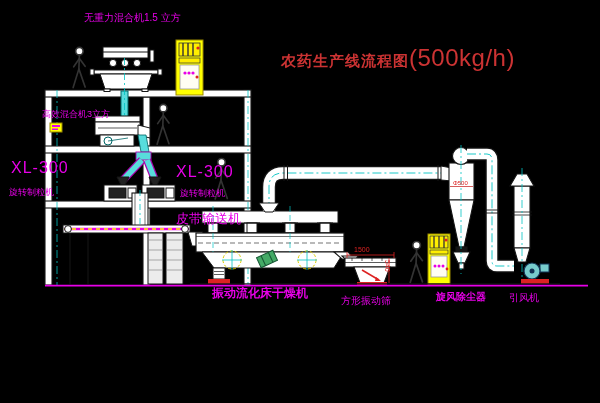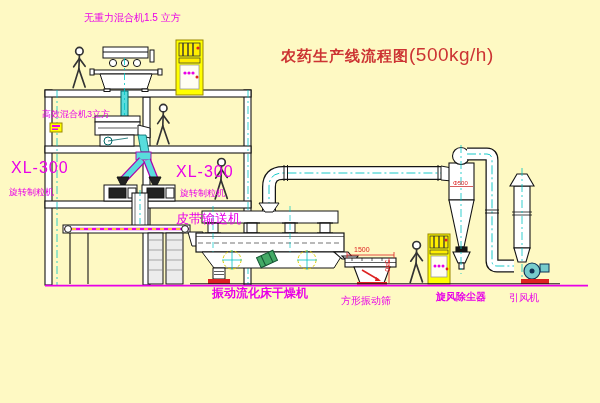--- a/index.html
+++ b/index.html
@@ -1,24 +1,24 @@
 <!DOCTYPE html>
 <html><head>
 <meta charset="utf-8">
 <style>
   html,body{margin:0;padding:0;background:#fff;}
-  .stage{position:relative;width:600px;height:403px;background:#fef9c3;overflow:hidden;
+  .stage{position:relative;width:600px;height:403px;background:#000000;overflow:hidden;
          font-family:"Liberation Sans",sans-serif;}
   .stage svg{position:absolute;left:0;top:0;}
   .lbl{position:absolute;color:#e800e8;white-space:nowrap;line-height:1;
        font-family:"Liberation Sans",sans-serif;}
   .lbl.dim{color:#dd2222;}
   .title-wrap{position:absolute;left:281px;top:44px;color:#cc3333;white-space:nowrap;}
   .title-zh{font-size:15px;font-weight:bold;letter-spacing:1px;vertical-align:baseline;}
-  .title-cap{font-size:19px;font-weight:normal;letter-spacing:0.5px;vertical-align:baseline;}
+  .title-cap{font-size:24px;font-weight:normal;letter-spacing:0.5px;vertical-align:baseline;}
   .vert{writing-mode:vertical-rl;}
 </style>
 </head>
 <body>
 
 <div class="stage">
 
 <svg width="600" height="403" viewBox="0 0 600 403">
   <defs>
     <g id="person-sym" stroke="#333" stroke-width="1.6" fill="none" stroke-linecap="round">

